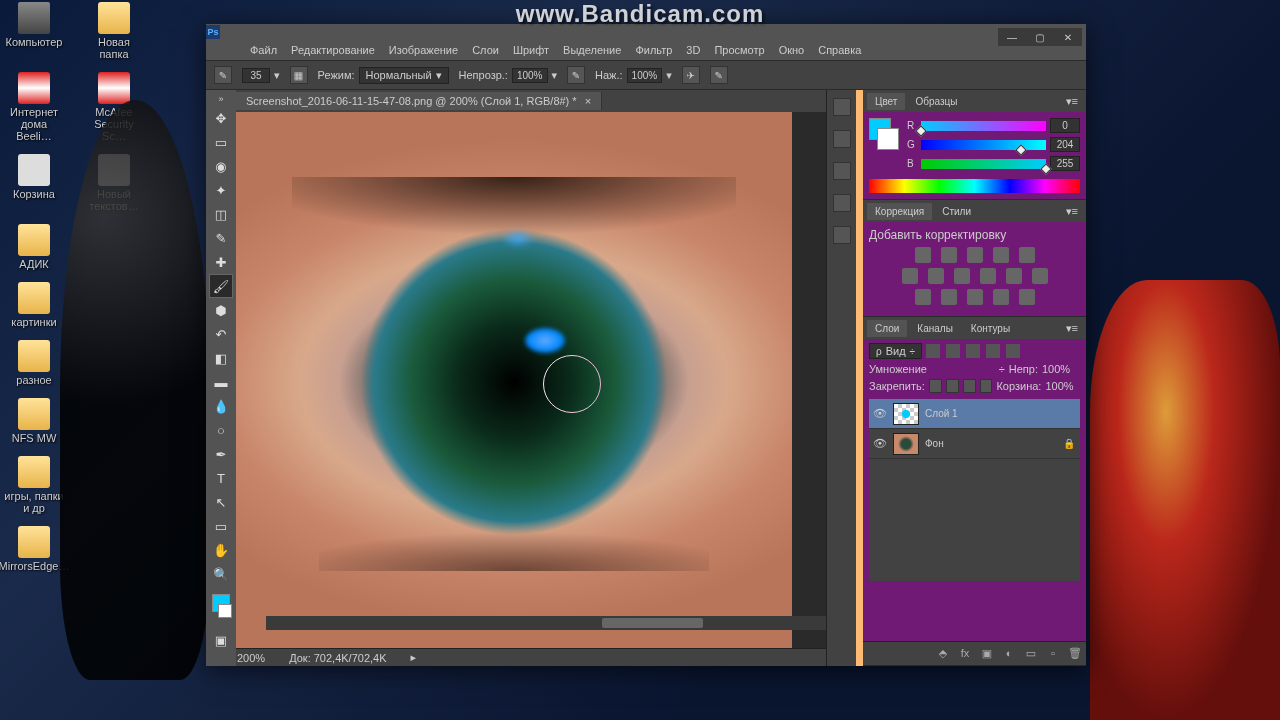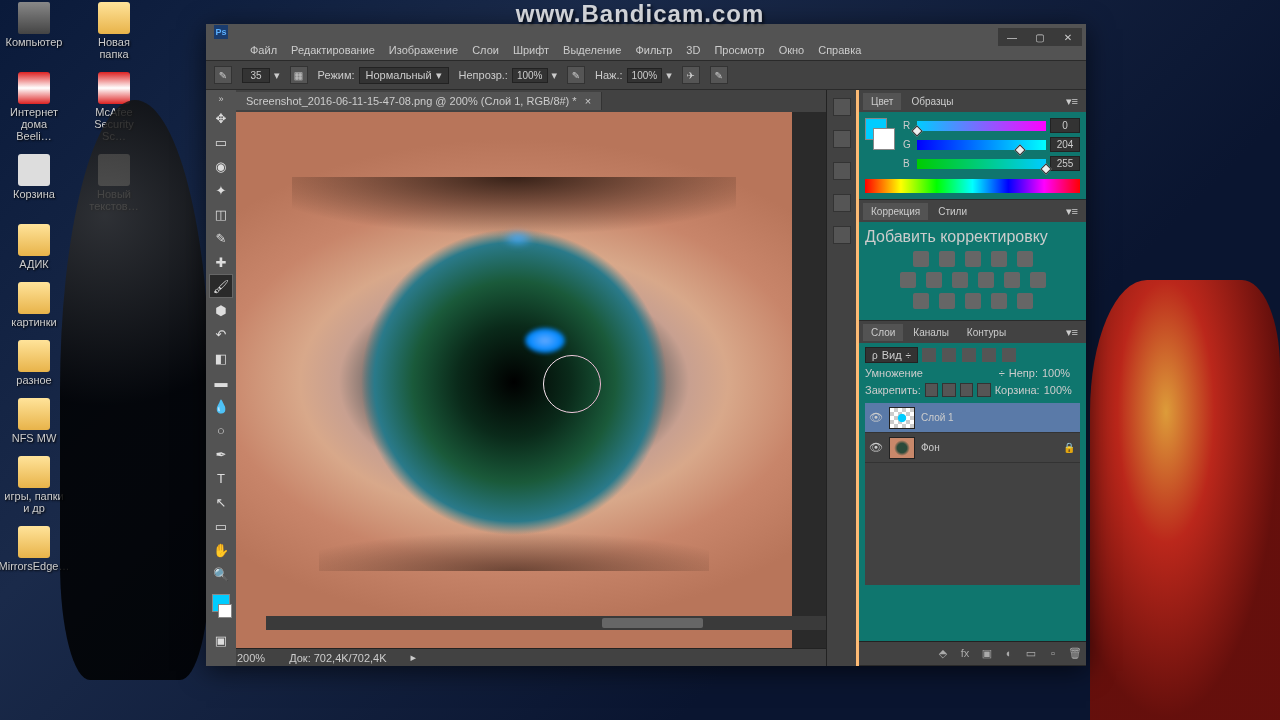--- a/index.html
+++ b/index.html
@@ -10,21 +10,21 @@
 .d-icon{display:flex;flex-direction:column;align-items:center;width:60px;text-align:center;color:#fff;font-size:11px;text-shadow:1px 1px 2px #000;cursor:pointer}
 .d-icon .icn{width:32px;height:32px;background:#ffd966;border-radius:3px;margin-bottom:2px}
 .d-icon .icn.computer{background:linear-gradient(#888,#444);border-radius:2px}
 .d-icon .icn.folder{background:linear-gradient(#ffe39a,#e8b34a)}
 .d-icon .icn.shield{background:linear-gradient(#d22,#fff,#d22)}
 .d-icon .icn.bin{background:#ddd}
 .d-icon .icn.doc{background:#fff}
 .ironman-left{position:absolute;left:60px;top:100px;width:150px;height:580px;background:radial-gradient(circle at 30% 20%,#333 0%,#000 40%);border-radius:50% 50% 20% 20%;opacity:0.85}
 .ironman-right{position:absolute;right:0;top:280px;width:190px;height:440px;background:radial-gradient(ellipse at 40% 30%,#e8a33a 0%,#c4281a 30%,#6a0f0a 70%);border-radius:30% 20% 0 0;opacity:0.95}
 .ps-window{position:absolute;left:206px;top:24px;width:880px;height:642px;background:#535353;box-shadow:0 5px 25px rgba(0,0,0,0.6);display:flex;flex-direction:column}
-.titlebar{height:16px;background:#535353;display:flex;align-items:center;padding:0 8px}
+.titlebar{height:16px;background:#535353;display:flex;align-items:center;padding:0 0}
 .ps-logo{width:14px;height:14px;background:#1a3c6e;color:#5ab0ff;font-weight:bold;font-size:9px;display:flex;align-items:center;justify-content:center;margin-right:6px}
 .win-controls{position:absolute;right:4px;top:4px;display:flex;gap:0}
 .win-btn{width:28px;height:18px;background:#3a3a3a;display:flex;align-items:center;justify-content:center;font-size:10px;color:#ccc;cursor:pointer}
 .win-btn.close{background:#3a3a3a}
 .menubar{height:20px;display:flex;align-items:center;padding:0 40px 0 44px;gap:14px;background:#535353}
 .menubar span{cursor:pointer;font-size:11px}
 .optionsbar{height:30px;background:#424242;border-top:1px solid #2a2a2a;border-bottom:1px solid #2a2a2a;display:flex;align-items:center;padding:0 8px;gap:10px}
 .opt-item{display:flex;align-items:center;gap:4px}
 .opt-field{background:#333;border:1px solid #222;padding:1px 4px;font-size:10px;min-width:28px;text-align:center}
 .opt-select{background:#333;border:1px solid #222;padding:1px 6px;font-size:10px;min-width:90px;display:flex;justify-content:space-between;align-items:center}
@@ -44,21 +44,21 @@
 .eye-highlight{position:absolute;left:52%;top:40%;width:40px;height:25px;background:radial-gradient(ellipse,#6af 0%,#08f 60%,transparent 100%);border-radius:50%;filter:blur(2px)}
 .eye-highlight2{position:absolute;left:48%;top:22%;width:30px;height:15px;background:radial-gradient(ellipse,#4af 0%,transparent 80%);border-radius:50%;filter:blur(3px)}
 .lashes-top{position:absolute;top:12%;left:10%;width:80%;height:18%;background:radial-gradient(ellipse 100% 100% at 50% 0%,rgba(20,10,5,0.8) 0%,transparent 60%)}
 .lashes-bottom{position:absolute;bottom:15%;left:15%;width:70%;height:12%;background:radial-gradient(ellipse 100% 100% at 50% 100%,rgba(20,10,5,0.5) 0%,transparent 60%)}
 .brush-cursor{position:absolute;left:307px;top:243px;width:58px;height:58px;border:1.5px solid #fff;border-radius:50%;mix-blend-mode:difference}
 .statusbar{height:18px;background:#424242;display:flex;align-items:center;padding:0 1px;gap:24px;font-size:10px;border-top:1px solid #222}
 .scroll-h{position:absolute;bottom:18px;left:30px;right:0;height:14px;background:#3a3a3a;display:flex;align-items:center}
 .scroll-thumb{position:absolute;left:60%;width:18%;height:10px;background:#666;border-radius:2px}
 .side-iconstrip{width:30px;background:#424242;display:flex;flex-direction:column;align-items:center;padding-top:8px;gap:14px;border-left:1px solid #222}
 .side-iconstrip .si{width:18px;height:18px;background:#555;border:1px solid #333;cursor:pointer}
-.panels{width:230px;background:#0f766e;display:flex;flex-direction:column;border-left:3px solid #fdba74}
+.panels{width:230px;background:#701a75;display:flex;flex-direction:column;border-left:7px solid #fdba74}
 .panel{border-bottom:1px solid #2a2a2a}
 .panel-tabs{height:22px;background:#424242;display:flex;align-items:center;padding:0 4px;gap:2px}
 .ptab{padding:3px 8px;font-size:10px;cursor:pointer}
 .ptab.active{background:#535353}
 .panel-menu{margin-left:auto;padding:0 4px;cursor:pointer}
 .color-panel-body{padding:6px;display:flex;gap:8px}
 .swatch-preview{display:flex;flex-direction:column;gap:2px}
 .swatch-preview .fg{width:22px;height:22px;background:#00ccff;border:1px solid #888}
 .swatch-preview .bg{width:22px;height:22px;background:#fff;border:1px solid #888;margin-top:-14px;margin-left:8px}
 .rgb-sliders{flex:1;display:flex;flex-direction:column;gap:4px}
@@ -329,21 +329,21 @@
         <div class="spectrum"></div>
       </div>
 
       <div class="panel">
         <div class="panel-tabs">
           <div class="ptab active">Коррекция</div>
           <div class="ptab">Стили</div>
           <div class="panel-menu">▾≡</div>
         </div>
         <div class="adj-body">
-          <div style="font-size:16px;">Добавить корректировку</div>
+          <div style="font-size:12px;">Добавить корректировку</div>
           <div class="adj-row">
             <div class="adj-icon"></div>
               <div class="adj-icon"></div>
               <div class="adj-icon"></div>
               <div class="adj-icon"></div>
               <div class="adj-icon"></div>
           </div>
           <div class="adj-row">
             <div class="adj-icon"></div>
               <div class="adj-icon"></div>

